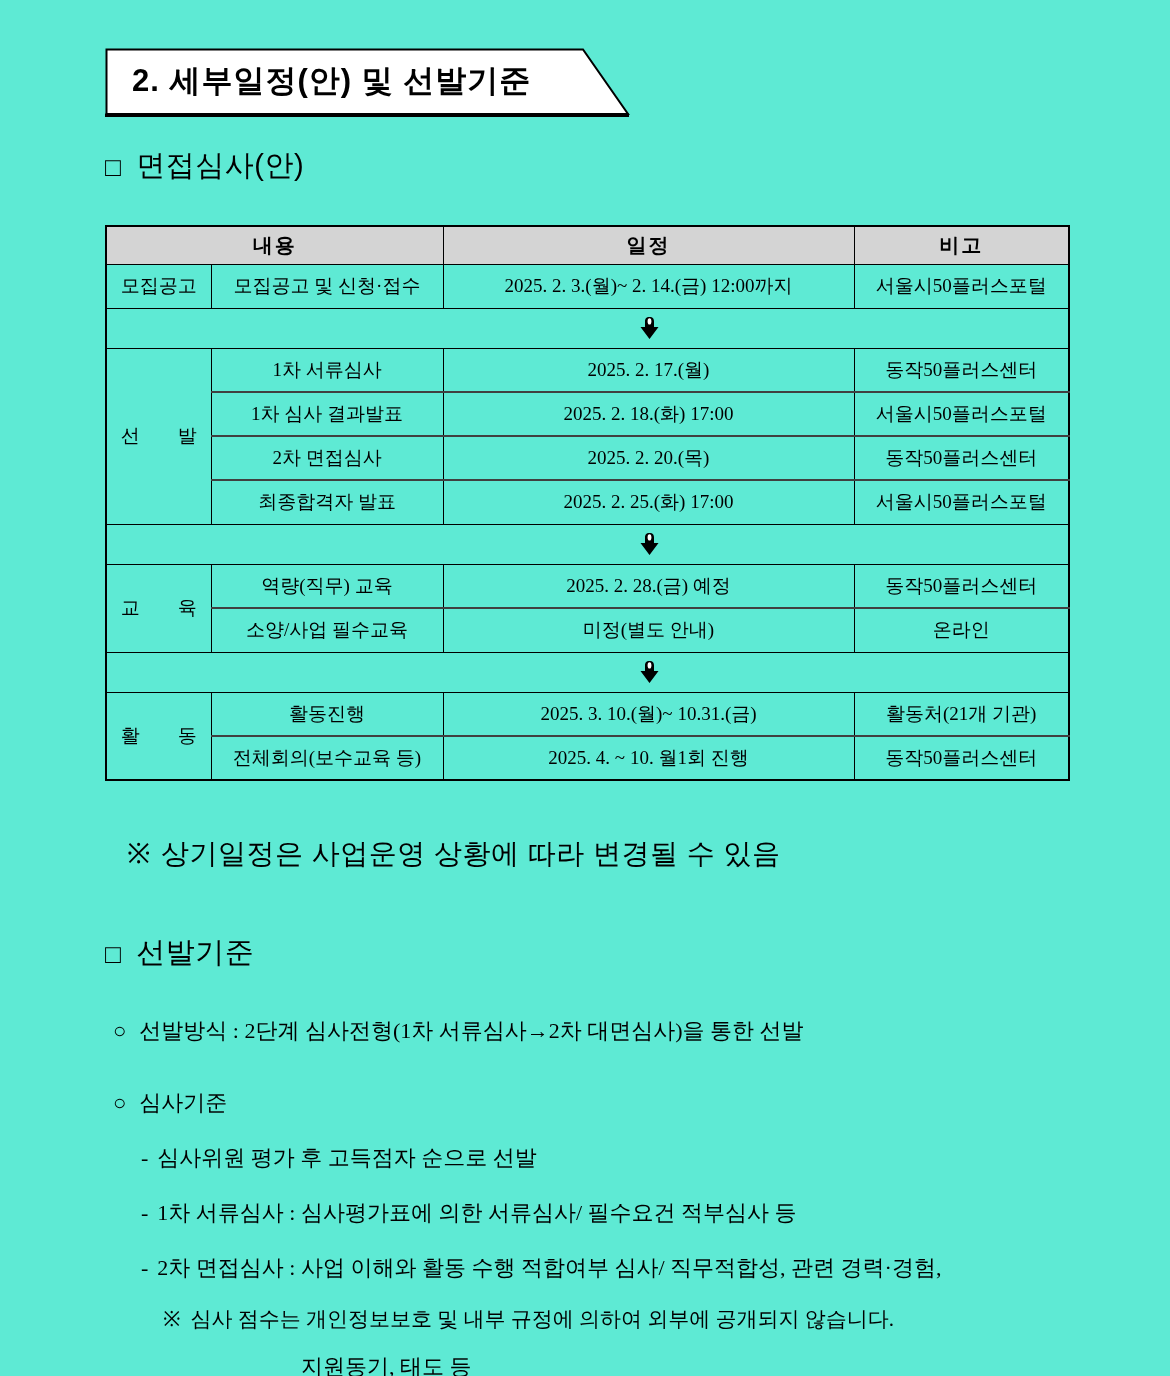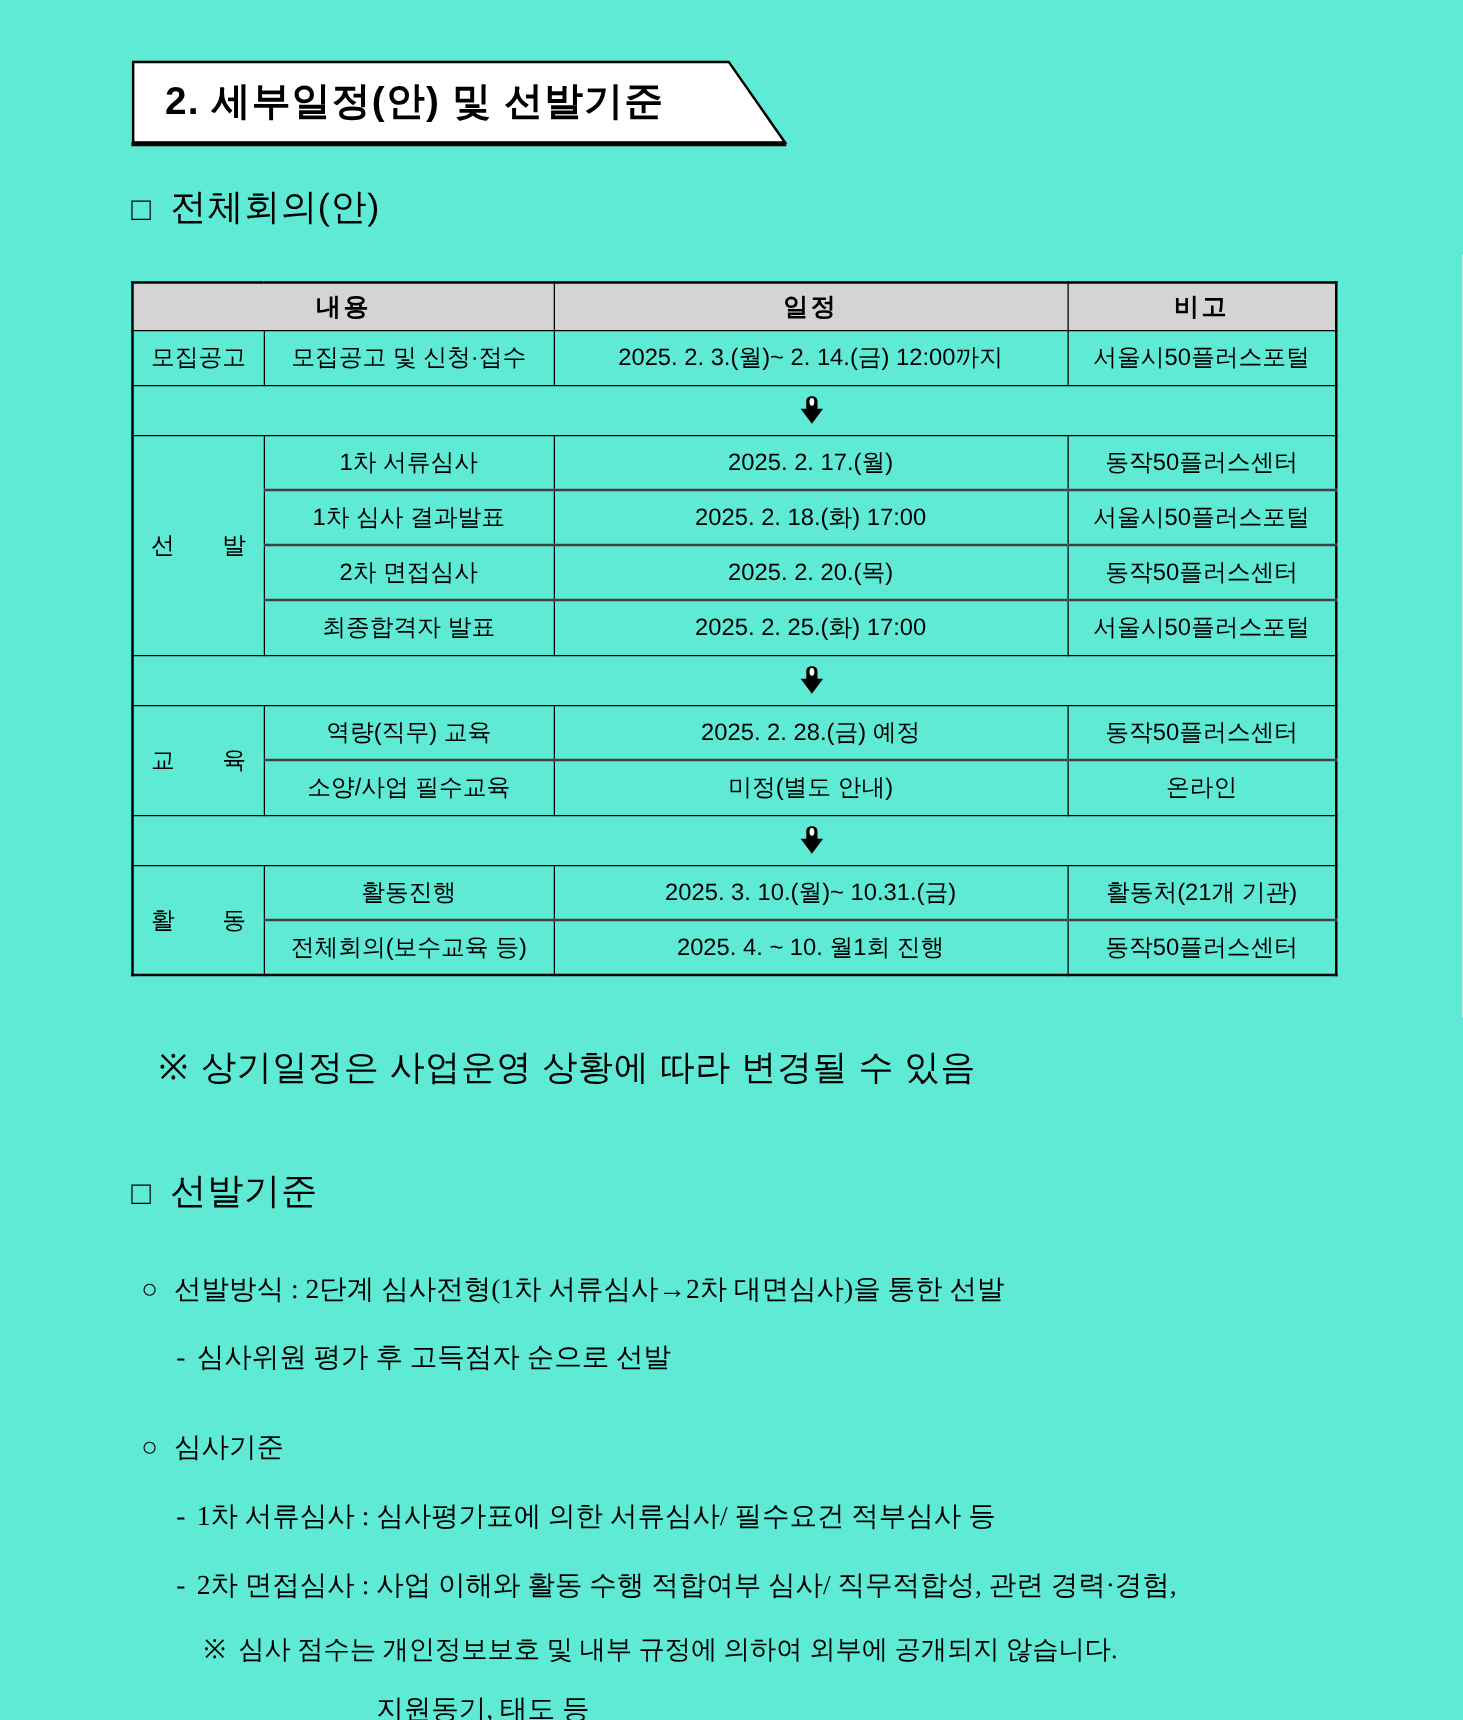--- a/index.html
+++ b/index.html
@@ -56,20 +56,21 @@
     border-bottom:1.5px solid #000;
     text-align:center; vertical-align:middle;
     letter-spacing:2px;
   }
   table.sched td {
     border:1px solid #000;
     font-size:19px;
     height:44px;
     text-align:center; vertical-align:middle;
     white-space:nowrap;
+    font-family:Liberation Serif, serif;
   }
   table.sched td.sep { border-top:2px solid #404040; }
   table.sched tr.arrow-row td {
     height:40px;
     border-left:none; border-right:none;
   }
   .flow-arrow { display:block; margin-left:532px; }
 
   
   .remark {
@@ -100,21 +101,21 @@
     <div class="banner">
       <svg class="banner-svg" width="527" height="71" viewBox="0 0 527 71">
         <polygon points="1.5,1.5 478,1.5 523,66 1.5,66" fill="#ffffff" stroke="#000000" stroke-width="2"></polygon>
         <rect x="0" y="65.5" width="524" height="3.5" fill="#000000"></rect>
       </svg>
       <div class="banner-title">2. 세부일정(안) 및 선발기준</div>
     </div>
 
     <div class="h2 first">
       <span class="sq">□</span>
-      <span>전체회의(안)</span>
+      <span>면접심사(안)</span>
     </div>
 
     <table class="sched">
       <colgroup>
           <col class="c1">
           <col class="c2">
           <col class="c3">
           <col class="c4">
         </colgroup>
       <tbody>
@@ -211,26 +212,26 @@
     </div>
 
     <div class="h2 second">
       <span class="sq">□</span>
       <span>선발기준</span>
     </div>
 
     <div class="line lvl1">
       <span class="mk">○</span><span>선발방식 : 2단계 심사전형(1차 서류심사→2차 대면심사)을 통한 선발</span>
     </div>
+    <div class="line lvl1">
+      <span class="mk">○</span><span>심사기준</span>
+    </div>
     <div class="line lvl2">
       <span class="mk">-</span><span>심사위원 평가 후 고득점자 순으로 선발</span>
     </div>
-    <div class="line lvl1">
-      <span class="mk">○</span><span>심사기준</span>
-    </div>
     <div class="line lvl2">
       <span class="mk">-</span><span>1차 서류심사 : 심사평가표에 의한 서류심사/ 필수요건 적부심사 등</span>
     </div>
     <div class="line lvl2">
       <span class="mk">-</span><span>2차 면접심사 : 사업 이해와 활동 수행 적합여부 심사/ 직무적합성, 관련 경력·경험,</span>
     </div>
     <div class="line fnote">
       <span class="mk">※</span><span>심사 점수는 개인정보보호 및 내부 규정에 의하여 외부에 공개되지 않습니다.</span>
     </div>
     <div class="line cont">

